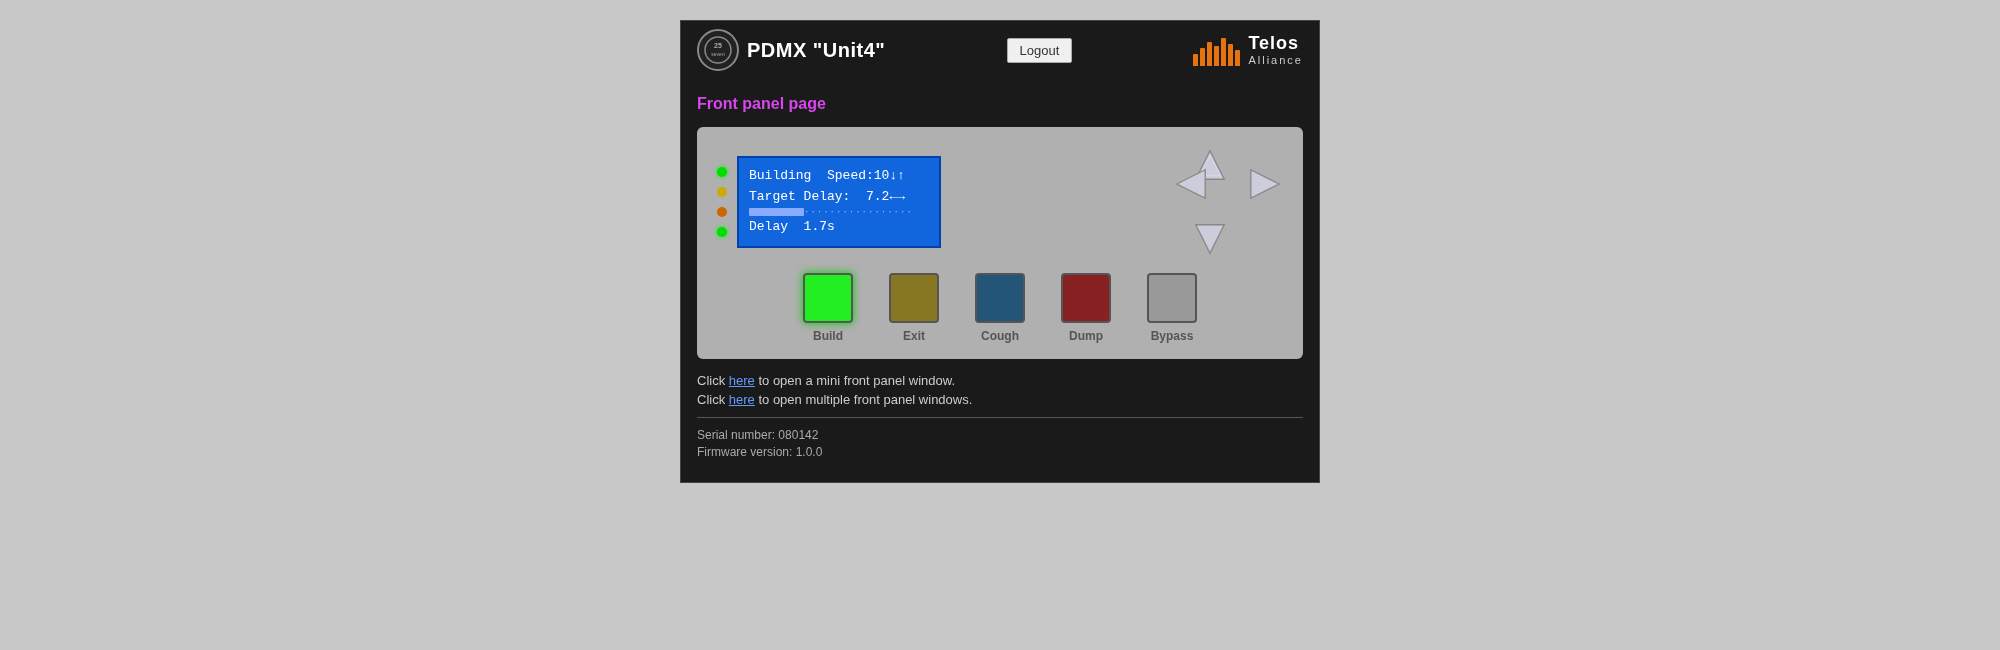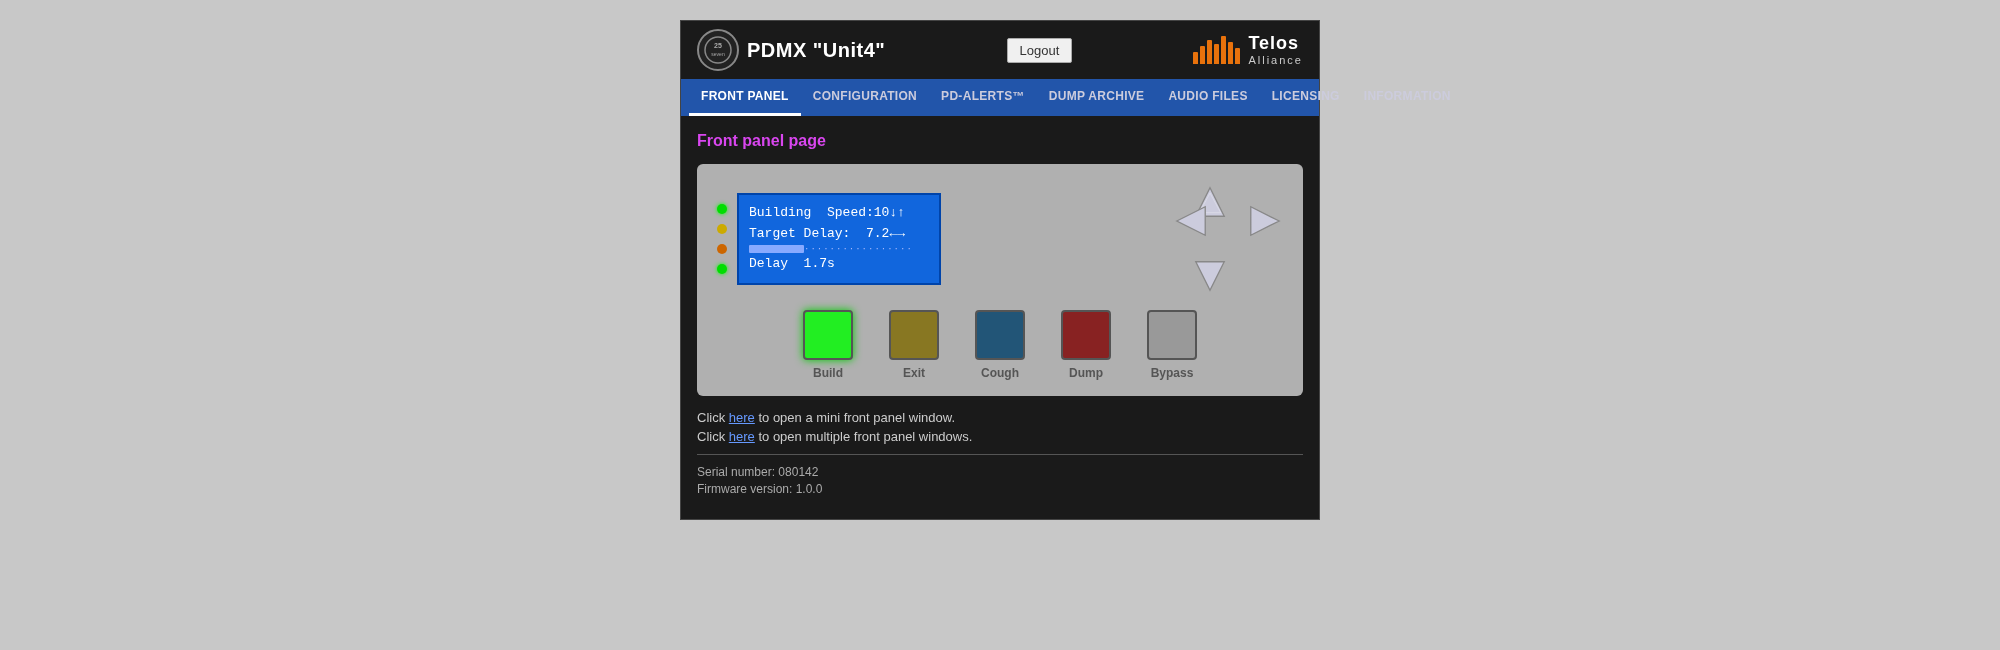--- a/index.html
+++ b/index.html
@@ -55,21 +55,21 @@
       background: #f0f0f0;
       border: 1px solid #aaa;
       color: #333;
       padding: 4px 12px;
       font-size: 13px;
       cursor: pointer;
       border-radius: 2px;
     }
     #telos-logo {
       display: flex;
-      align-items: flex-start;
+      align-items: flex-end;
       gap: 8px;
     }
     #telos-bars {
       display: flex;
       align-items: flex-end;
       gap: 2px;
       height: 30px;
     }
     .telos-bar {
       background: #e8720c;
@@ -332,30 +332,20 @@
           <div class="telos-bar" style="height: 22px;"></div>
           <div class="telos-bar" style="height: 16px;"></div>
         </div>
       <div id="telos-text">
         <span id="telos-name">Telos</span>
         <span id="telos-subtitle">Alliance</span>
       </div>
     </div>
   </div>
 
-  <nav id="navbar">
-
-  <div class="nav-item active">FRONT PANEL</div>
-      <div class="nav-item">CONFIGURATION</div>
-      <div class="nav-item">PD-ALERTS™</div>
-      <div class="nav-item">DUMP ARCHIVE</div>
-      <div class="nav-item">AUDIO FILES</div>
-      <div class="nav-item">LICENSING</div>
-      <div class="nav-item">INFORMATION</div>
-    </nav>
 
   <div id="main-content">
     <div id="page-title">Front panel page</div>
 
     <div id="device-panel">
       <div id="device-top">
 
         <div id="lcd-section">
           <div id="led-indicators">
             <div class="led-dot led-green"></div>

